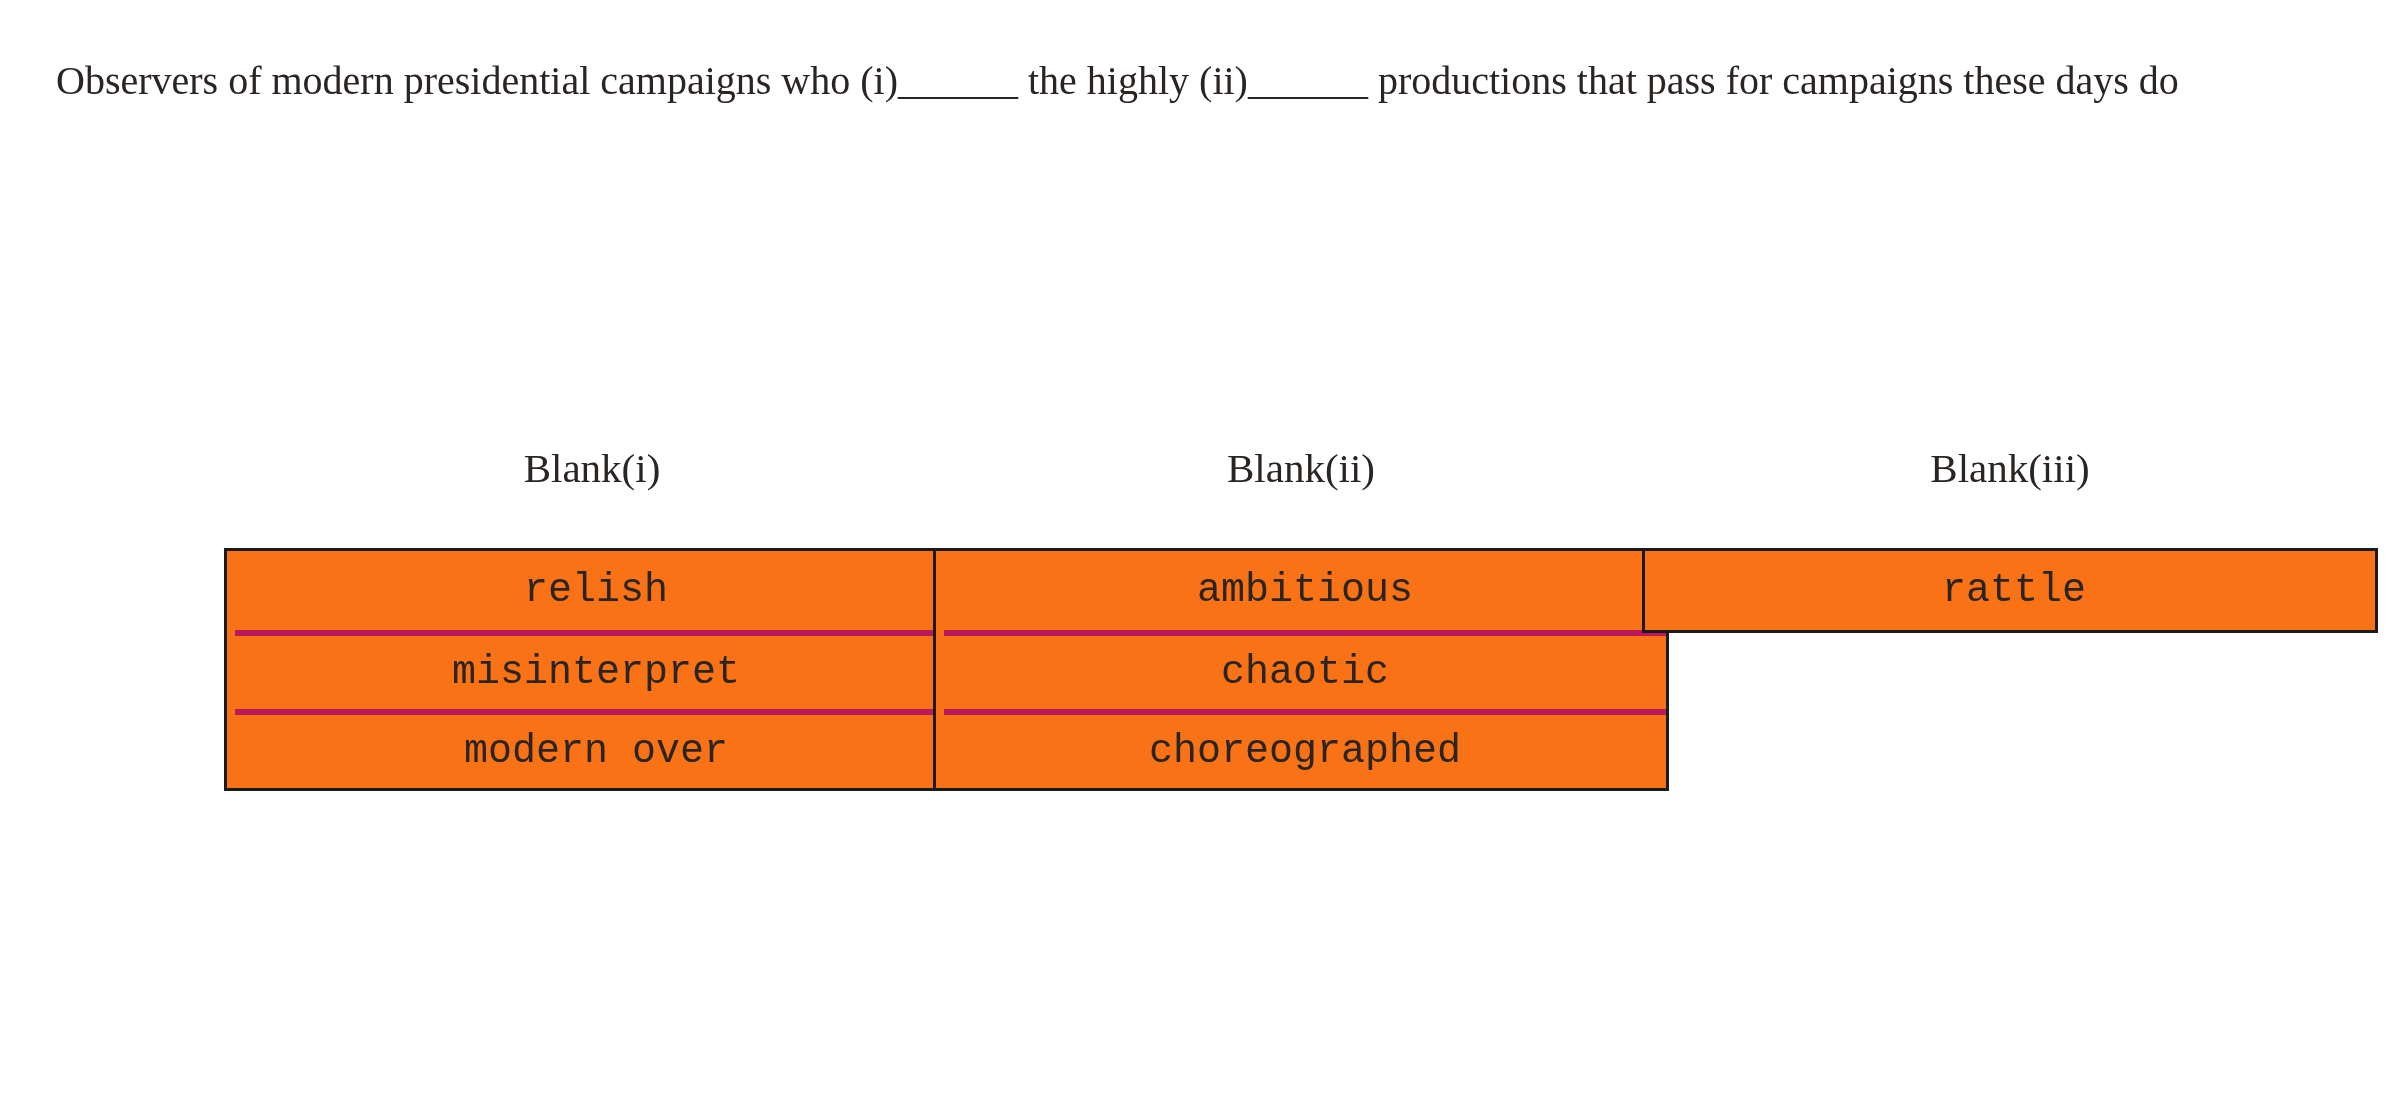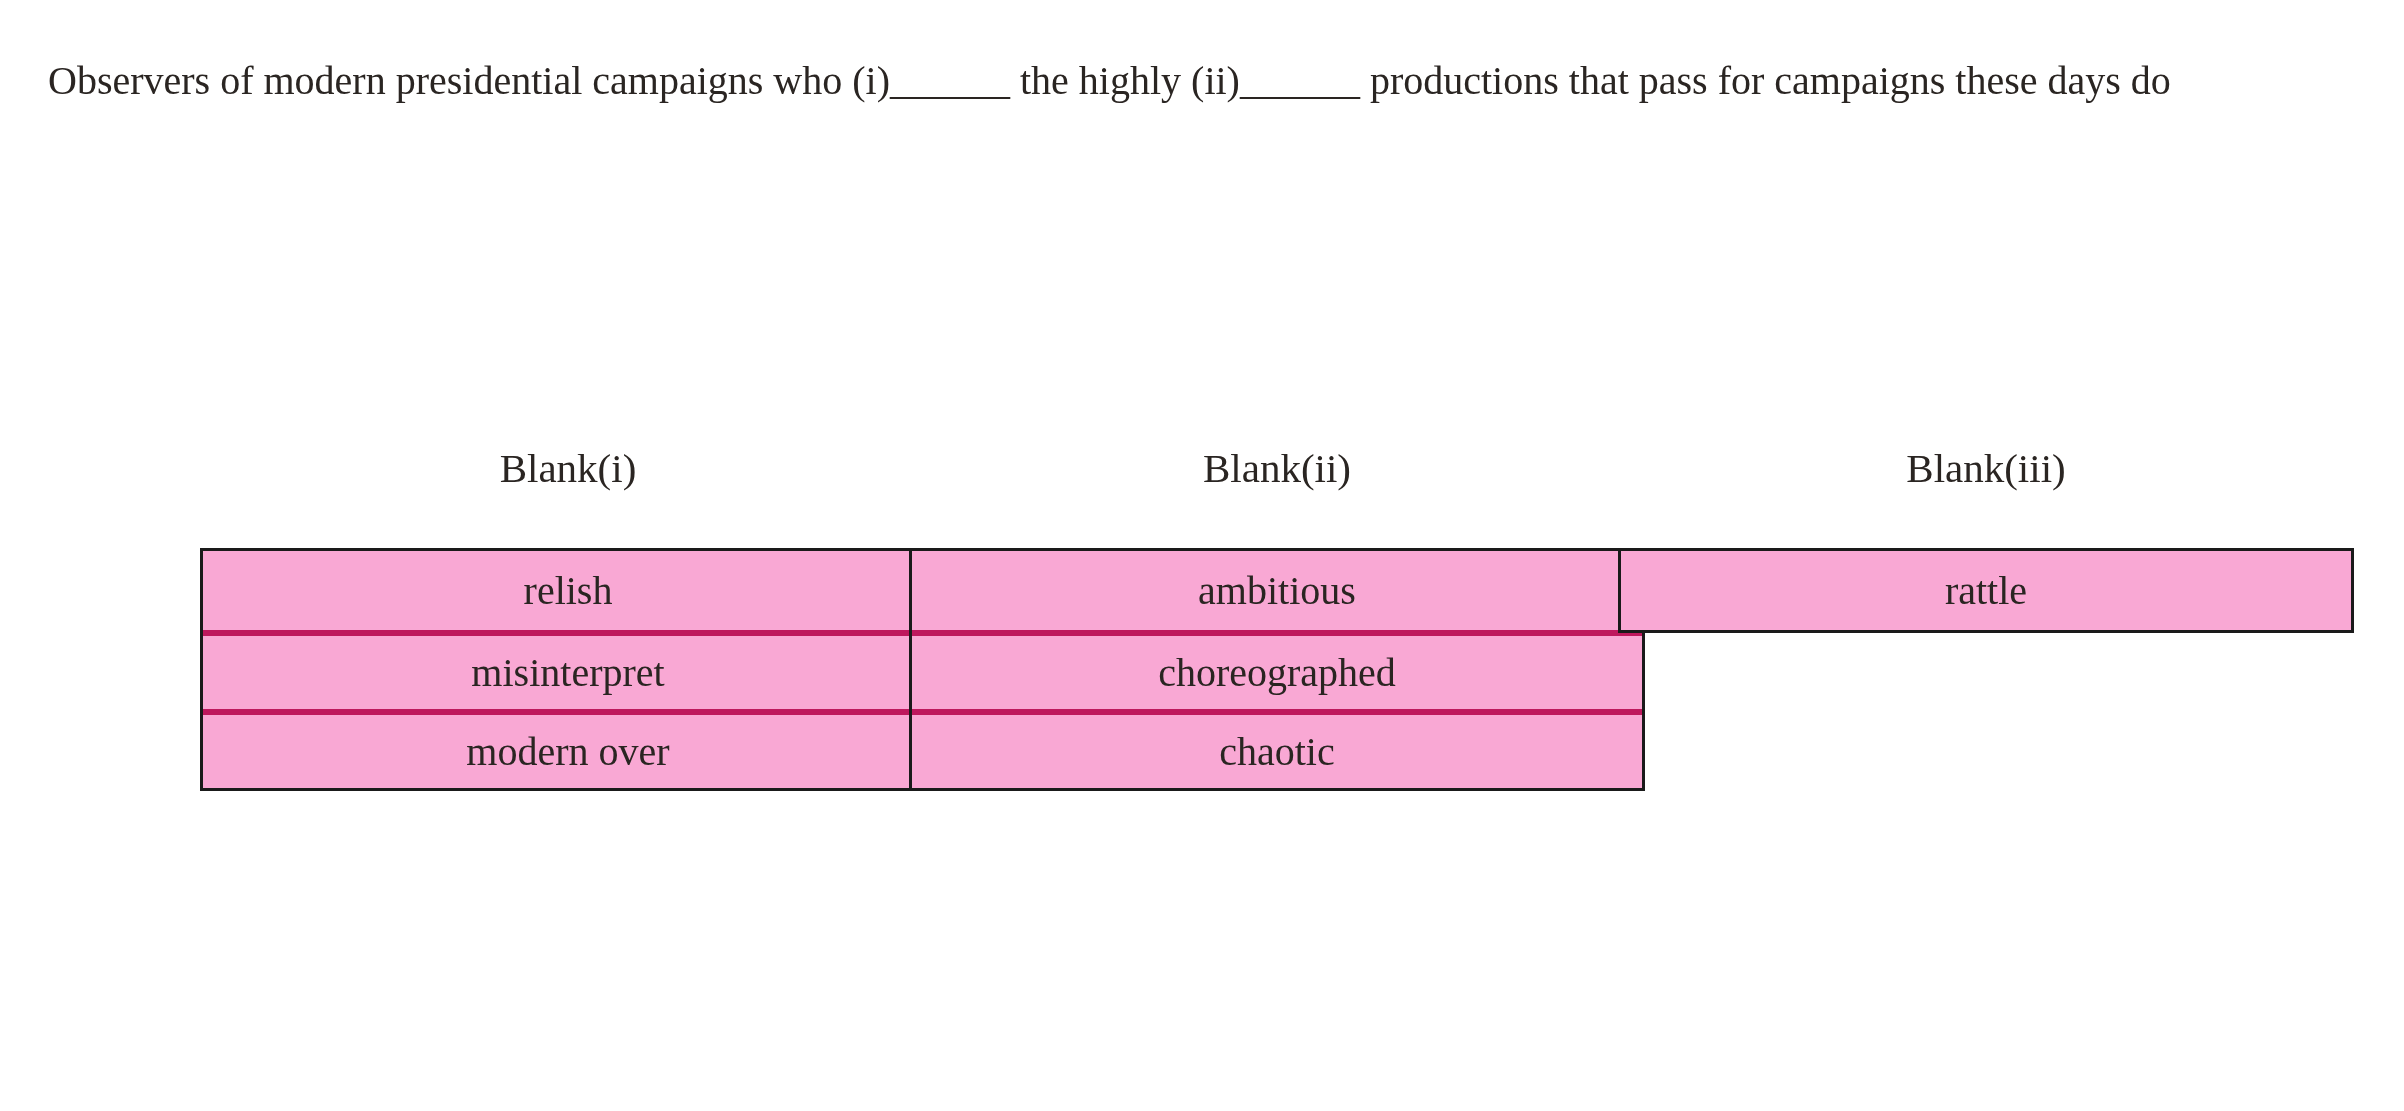--- a/index.html
+++ b/index.html
@@ -1,15 +1,15 @@
 <!DOCTYPE html>
 <html><head>
 <meta charset="utf-8">
 <style>
-  * { box-sizing: border-box; }
+  * { box-sizing: border-box; margin-left: 8px; }
   html, body {
     margin: 0;
     padding: 0;
     background: #ffffff;
   }
   body {
     width: 2404px;
     height: 1111px;
     position: relative;
     overflow: hidden;
@@ -46,21 +46,22 @@
   .blank-header {
     width: 100%;
     text-align: center;
     font-size: 41px;
     line-height: 48px;
     margin-bottom: 56px;
   }
   .options-table {
     width: 100%;
     border: 3px solid #1a1a1a;
-    background: #f9a8d4;
+    background: #f97316;
+    font-family: Liberation Mono, monospace;
   }
   .option-row {
     height: 79px;
     display: flex;
     align-items: center;
     justify-content: center;
     font-size: 40px;
     cursor: pointer;
   }
   .option-row + .option-row {
@@ -82,22 +83,22 @@
       <div class="option-row">relish</div>
       <div class="option-row">misinterpret</div>
       <div class="option-row">modern over</div>
     </div>
   </div>
 
   <div class="blank-col c2">
     <div class="blank-header">Blank(ii)</div>
     <div class="options-table">
       <div class="option-row">ambitious</div>
+      <div class="option-row">chaotic</div>
       <div class="option-row">choreographed</div>
-      <div class="option-row">chaotic</div>
     </div>
   </div>
 
   <div class="blank-col c3">
     <div class="blank-header">Blank(iii)</div>
     <div class="options-table">
       <div class="option-row">rattle</div>
     </div>
   </div>
 

